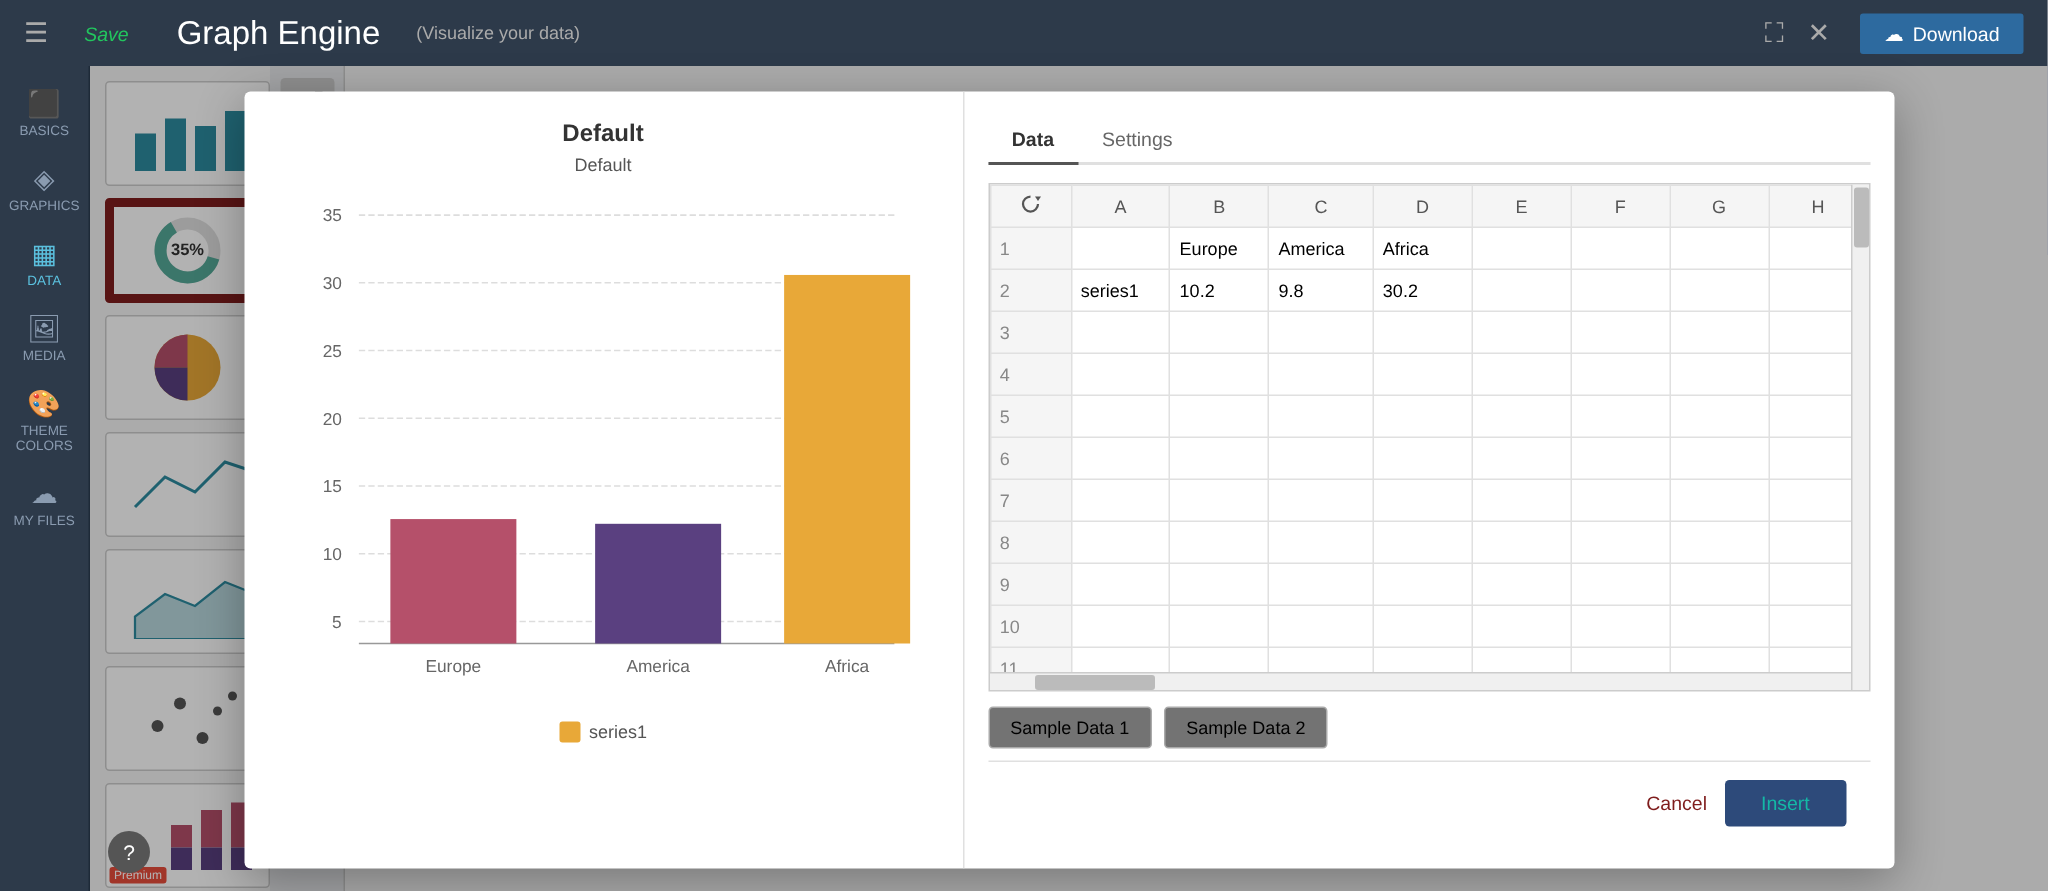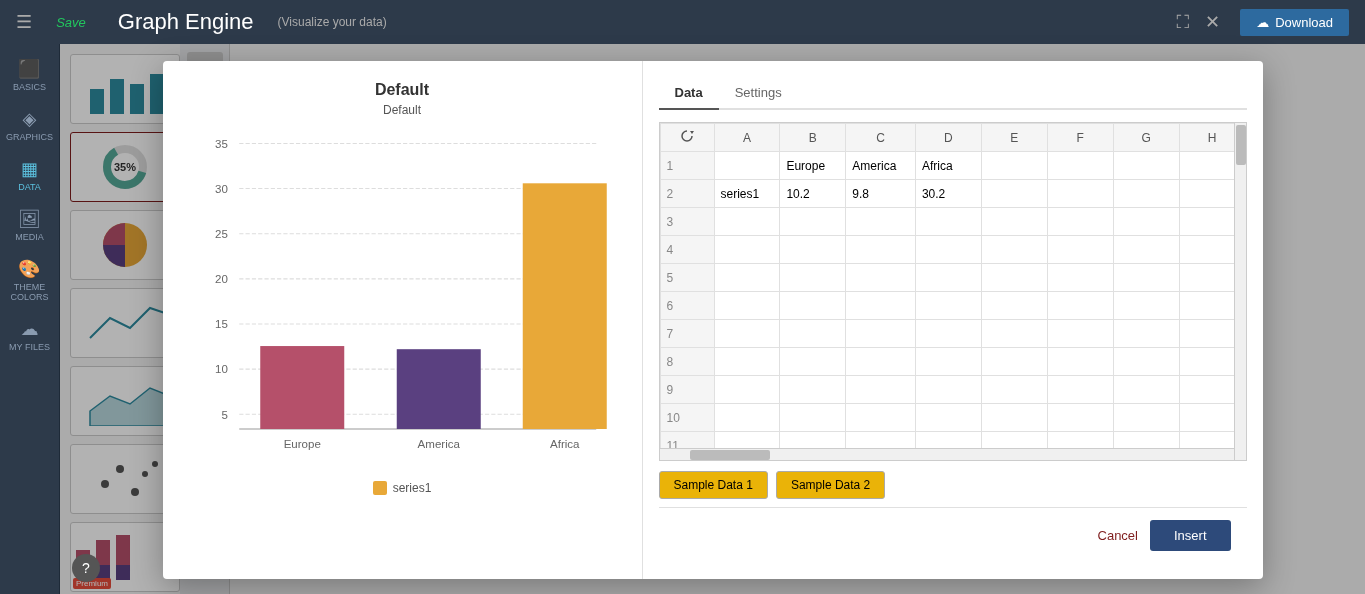--- a/index.html
+++ b/index.html
@@ -214,41 +214,41 @@
       border-radius: 2px;
     }
 
     
     .data-actions {
       display: flex;
       gap: 8px;
       margin-top: 10px;
     }
     .sample-btn {
-      background: #eab308;
+      background: #737373;
       border: 1px solid #aaa;
       padding: 6px 14px;
       font-size: 12px;
       cursor: pointer;
       border-radius: 3px;
     }
 
     .modal-footer {
       display: flex;
       justify-content: flex-end;
       align-items: center;
       gap: 12px;
       padding: 12px 16px 12px 0;
       border-top: 1px solid #e0e0e0;
       margin-top: 8px;
     }
     .cancel-link { font-size: 13px; color: #7f1d1d; cursor: pointer; text-decoration: none; }
     .insert-btn {
       background: #2d4a7a;
-      color: #ffffff;
+      color: #14b8a6;
       border: none;
       padding: 8px 24px;
       font-size: 13px;
       cursor: pointer;
       border-radius: 3px;
     }
     .help-btn {
       width: 28px; height: 28px;
       border-radius: 50%;
       background: #555;
@@ -314,21 +314,21 @@
 
       <div style="width:110px;height:70px;background:#fff;border:1px solid #ccc;border-radius:3px;display:flex;align-items:center;justify-content:center;">
         <svg width="80" height="50">
             <rect x="5" y="25" width="14" height="25" fill="#2d8ba0"></rect>
             <rect x="25" y="15" width="14" height="35" fill="#2d8ba0"></rect>
             <rect x="45" y="20" width="14" height="30" fill="#2d8ba0"></rect>
             <rect x="65" y="10" width="14" height="40" fill="#2d8ba0"></rect>
           </svg>
       </div>
 
-      <div style="width:110px;height:70px;background:#fff;border:1px solid #7f1d1d;border-radius:3px;display:flex;align-items:center;justify-content:center;position:relative;">
+      <div style="width:110px;height:70px;background:#fff;border:6px solid #7f1d1d;border-radius:3px;display:flex;align-items:center;justify-content:center;position:relative;">
         <svg width="50" height="50" viewBox="0 0 50 50">
           <circle cx="25" cy="25" r="18" fill="none" stroke="#e0e0e0" stroke-width="8"></circle>
           <circle cx="25" cy="25" r="18" fill="none" stroke="#5a9" stroke-width="8" stroke-dasharray="70 43" stroke-dashoffset="-5"></circle>
         </svg>
         <span style="position:absolute;font-size:11px;color:#333;font-weight:600;">35%</span>
       </div>
 
       <div style="width:110px;height:70px;background:#fff;border:1px solid #ccc;border-radius:3px;display:flex;align-items:center;justify-content:center;">
         <svg width="50" height="50" viewBox="0 0 50 50">
           <circle cx="25" cy="25" r="22" fill="#e8a838"></circle>
@@ -352,21 +352,21 @@
       <div style="width:110px;height:70px;background:#fff;border:1px solid #ccc;border-radius:3px;display:flex;align-items:center;justify-content:center;">
         <svg width="80" height="50">
           <circle cx="20" cy="30" r="4" fill="#555"></circle>
           <circle cx="35" cy="15" r="4" fill="#555"></circle>
           <circle cx="50" cy="38" r="4" fill="#555"></circle>
           <circle cx="60" cy="20" r="3" fill="#555"></circle>
           <circle cx="70" cy="10" r="3" fill="#555"></circle>
         </svg>
       </div>
 
-      <div style="width:110px;height:70px;background:#fff;border:1px solid #ccc;border-radius:3px;display:flex;align-items:center;justify-content:flex-start;position:relative;">
+      <div style="width:110px;height:70px;background:#fff;border:1px solid #ccc;border-radius:3px;display:flex;align-items:center;justify-content:flex-end;position:relative;">
         <svg width="70" height="55">
           <rect x="5" y="20" width="14" height="15" fill="#b5506a"></rect>
           <rect x="5" y="35" width="14" height="15" fill="#5a4080"></rect>
           <rect x="25" y="10" width="14" height="25" fill="#b5506a"></rect>
           <rect x="25" y="35" width="14" height="15" fill="#5a4080"></rect>
           <rect x="45" y="5" width="14" height="30" fill="#b5506a"></rect>
           <rect x="45" y="35" width="14" height="15" fill="#5a4080"></rect>
         </svg>
         <span style="position:absolute;bottom:2px;left:2px;background:#e74c3c;color:#fff;font-size:8px;padding:1px 3px;border-radius:2px;">Premium</span>
       </div>

